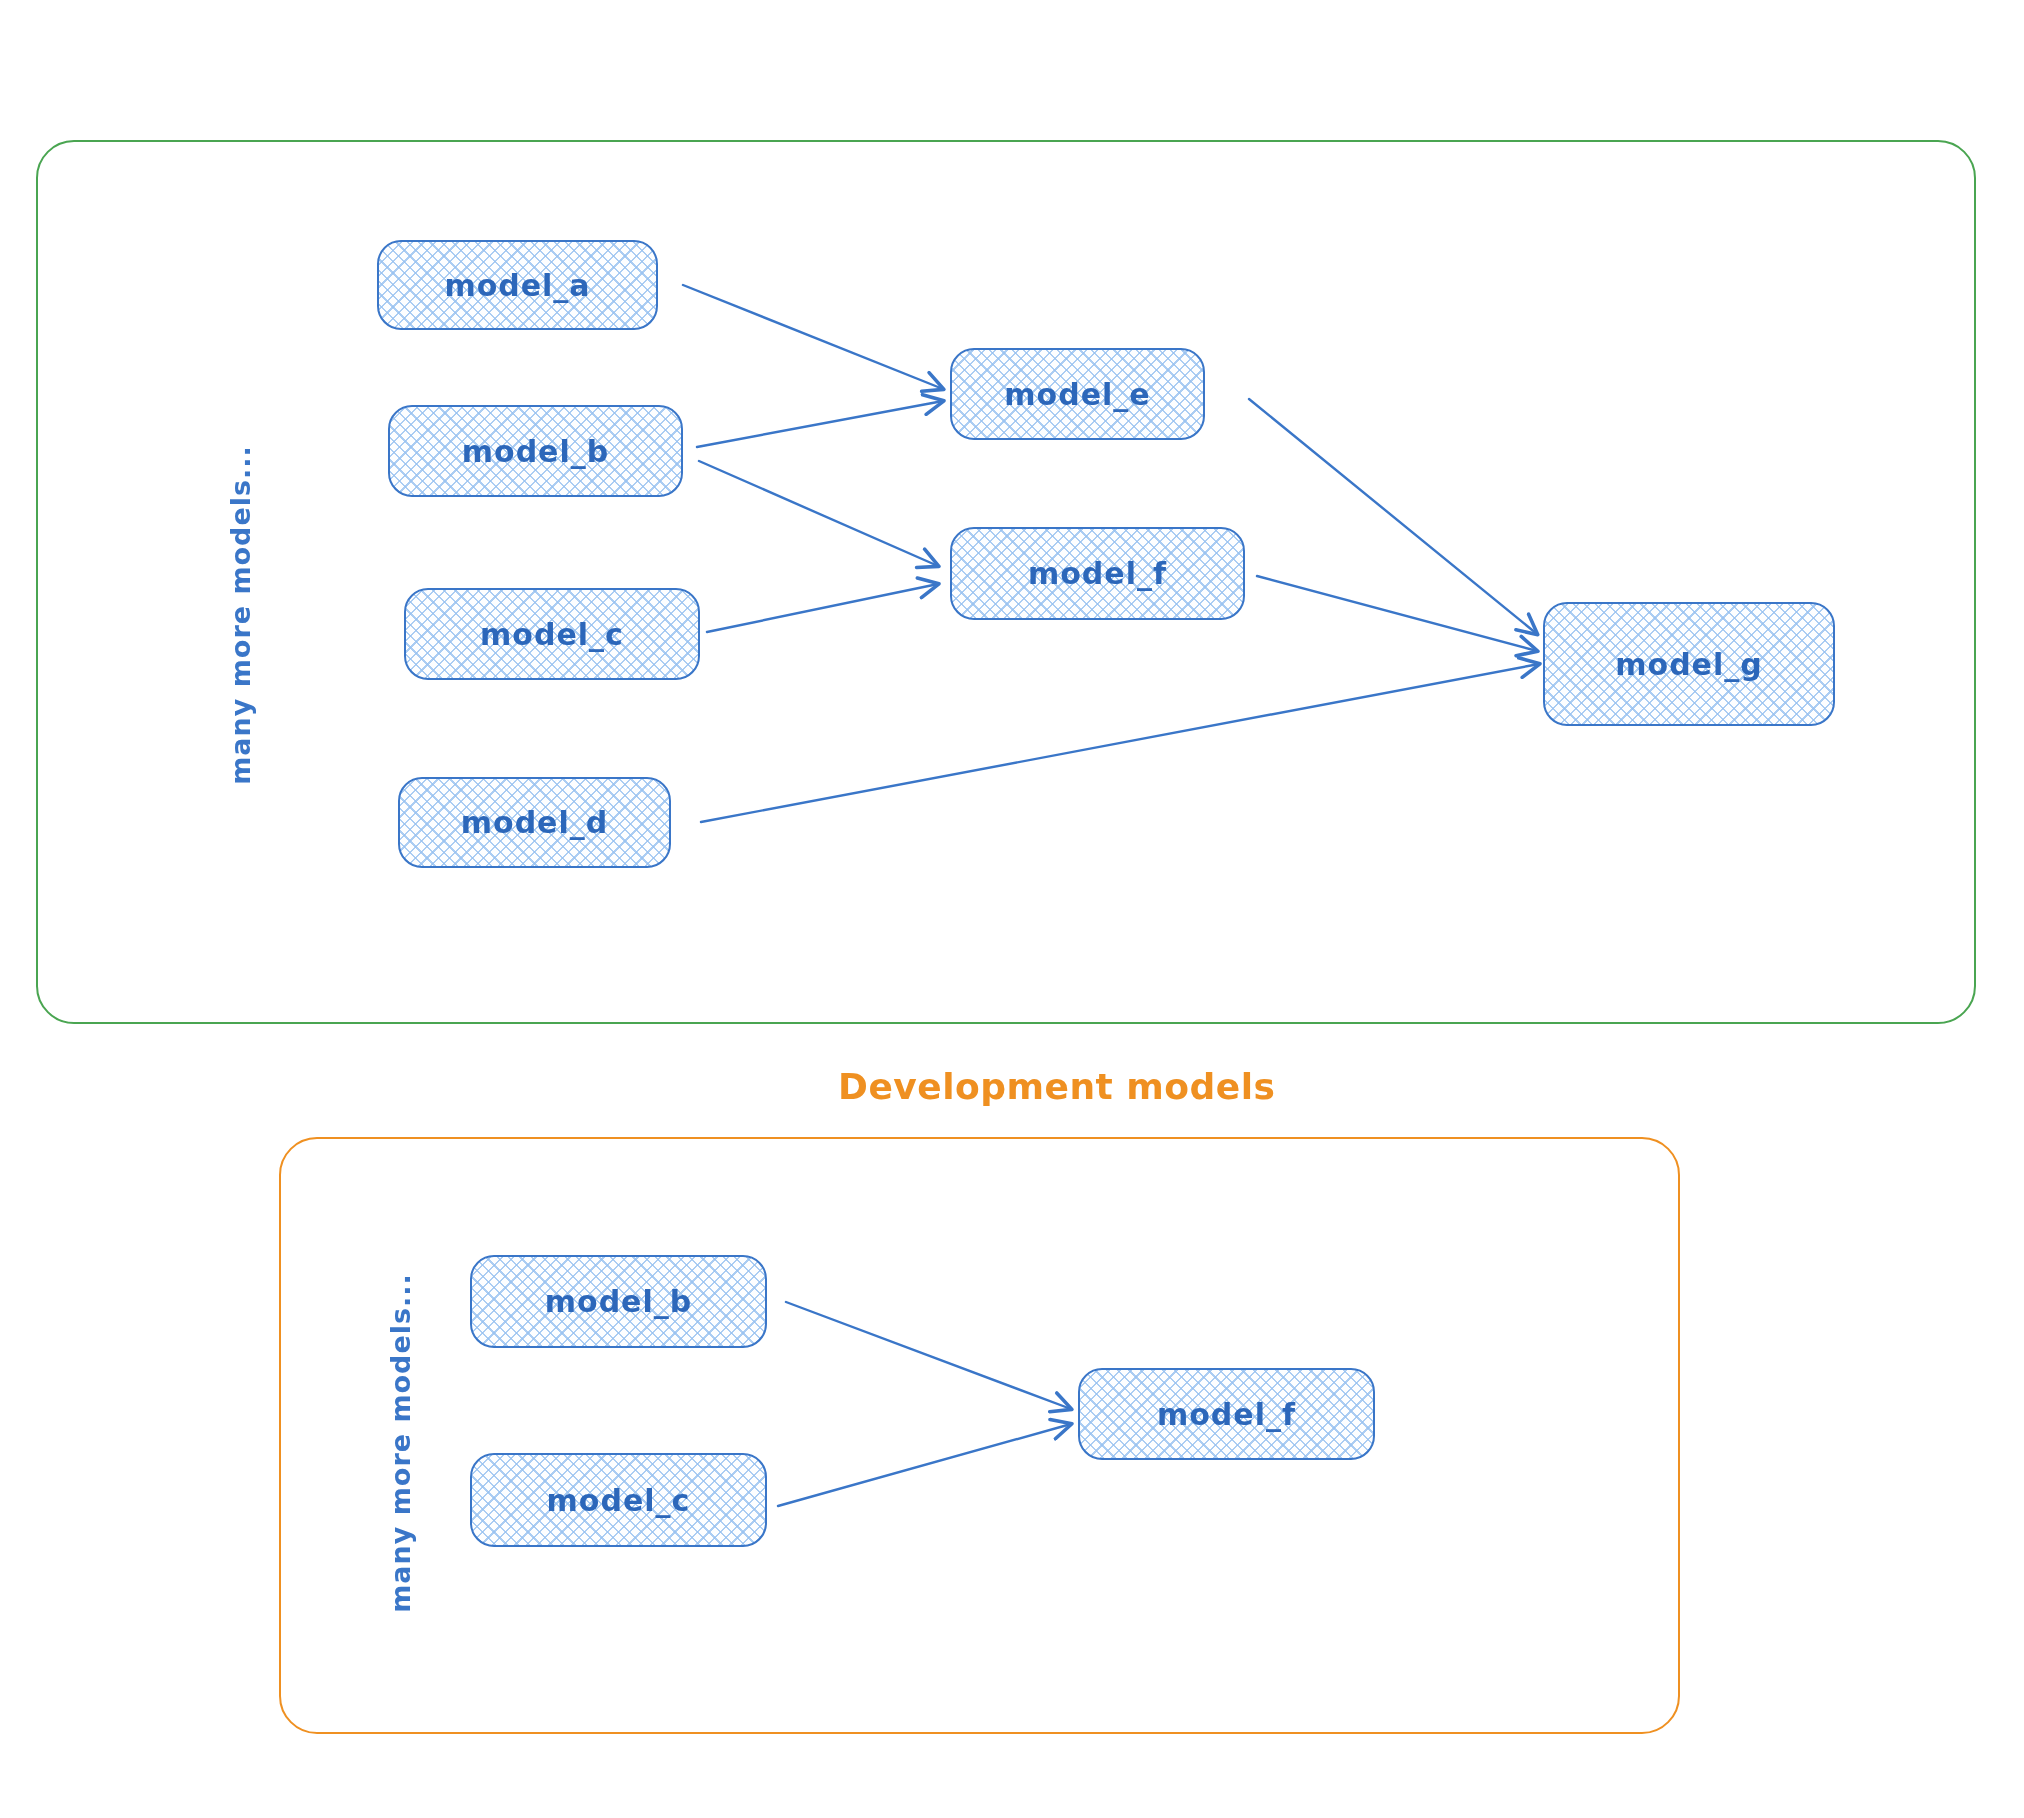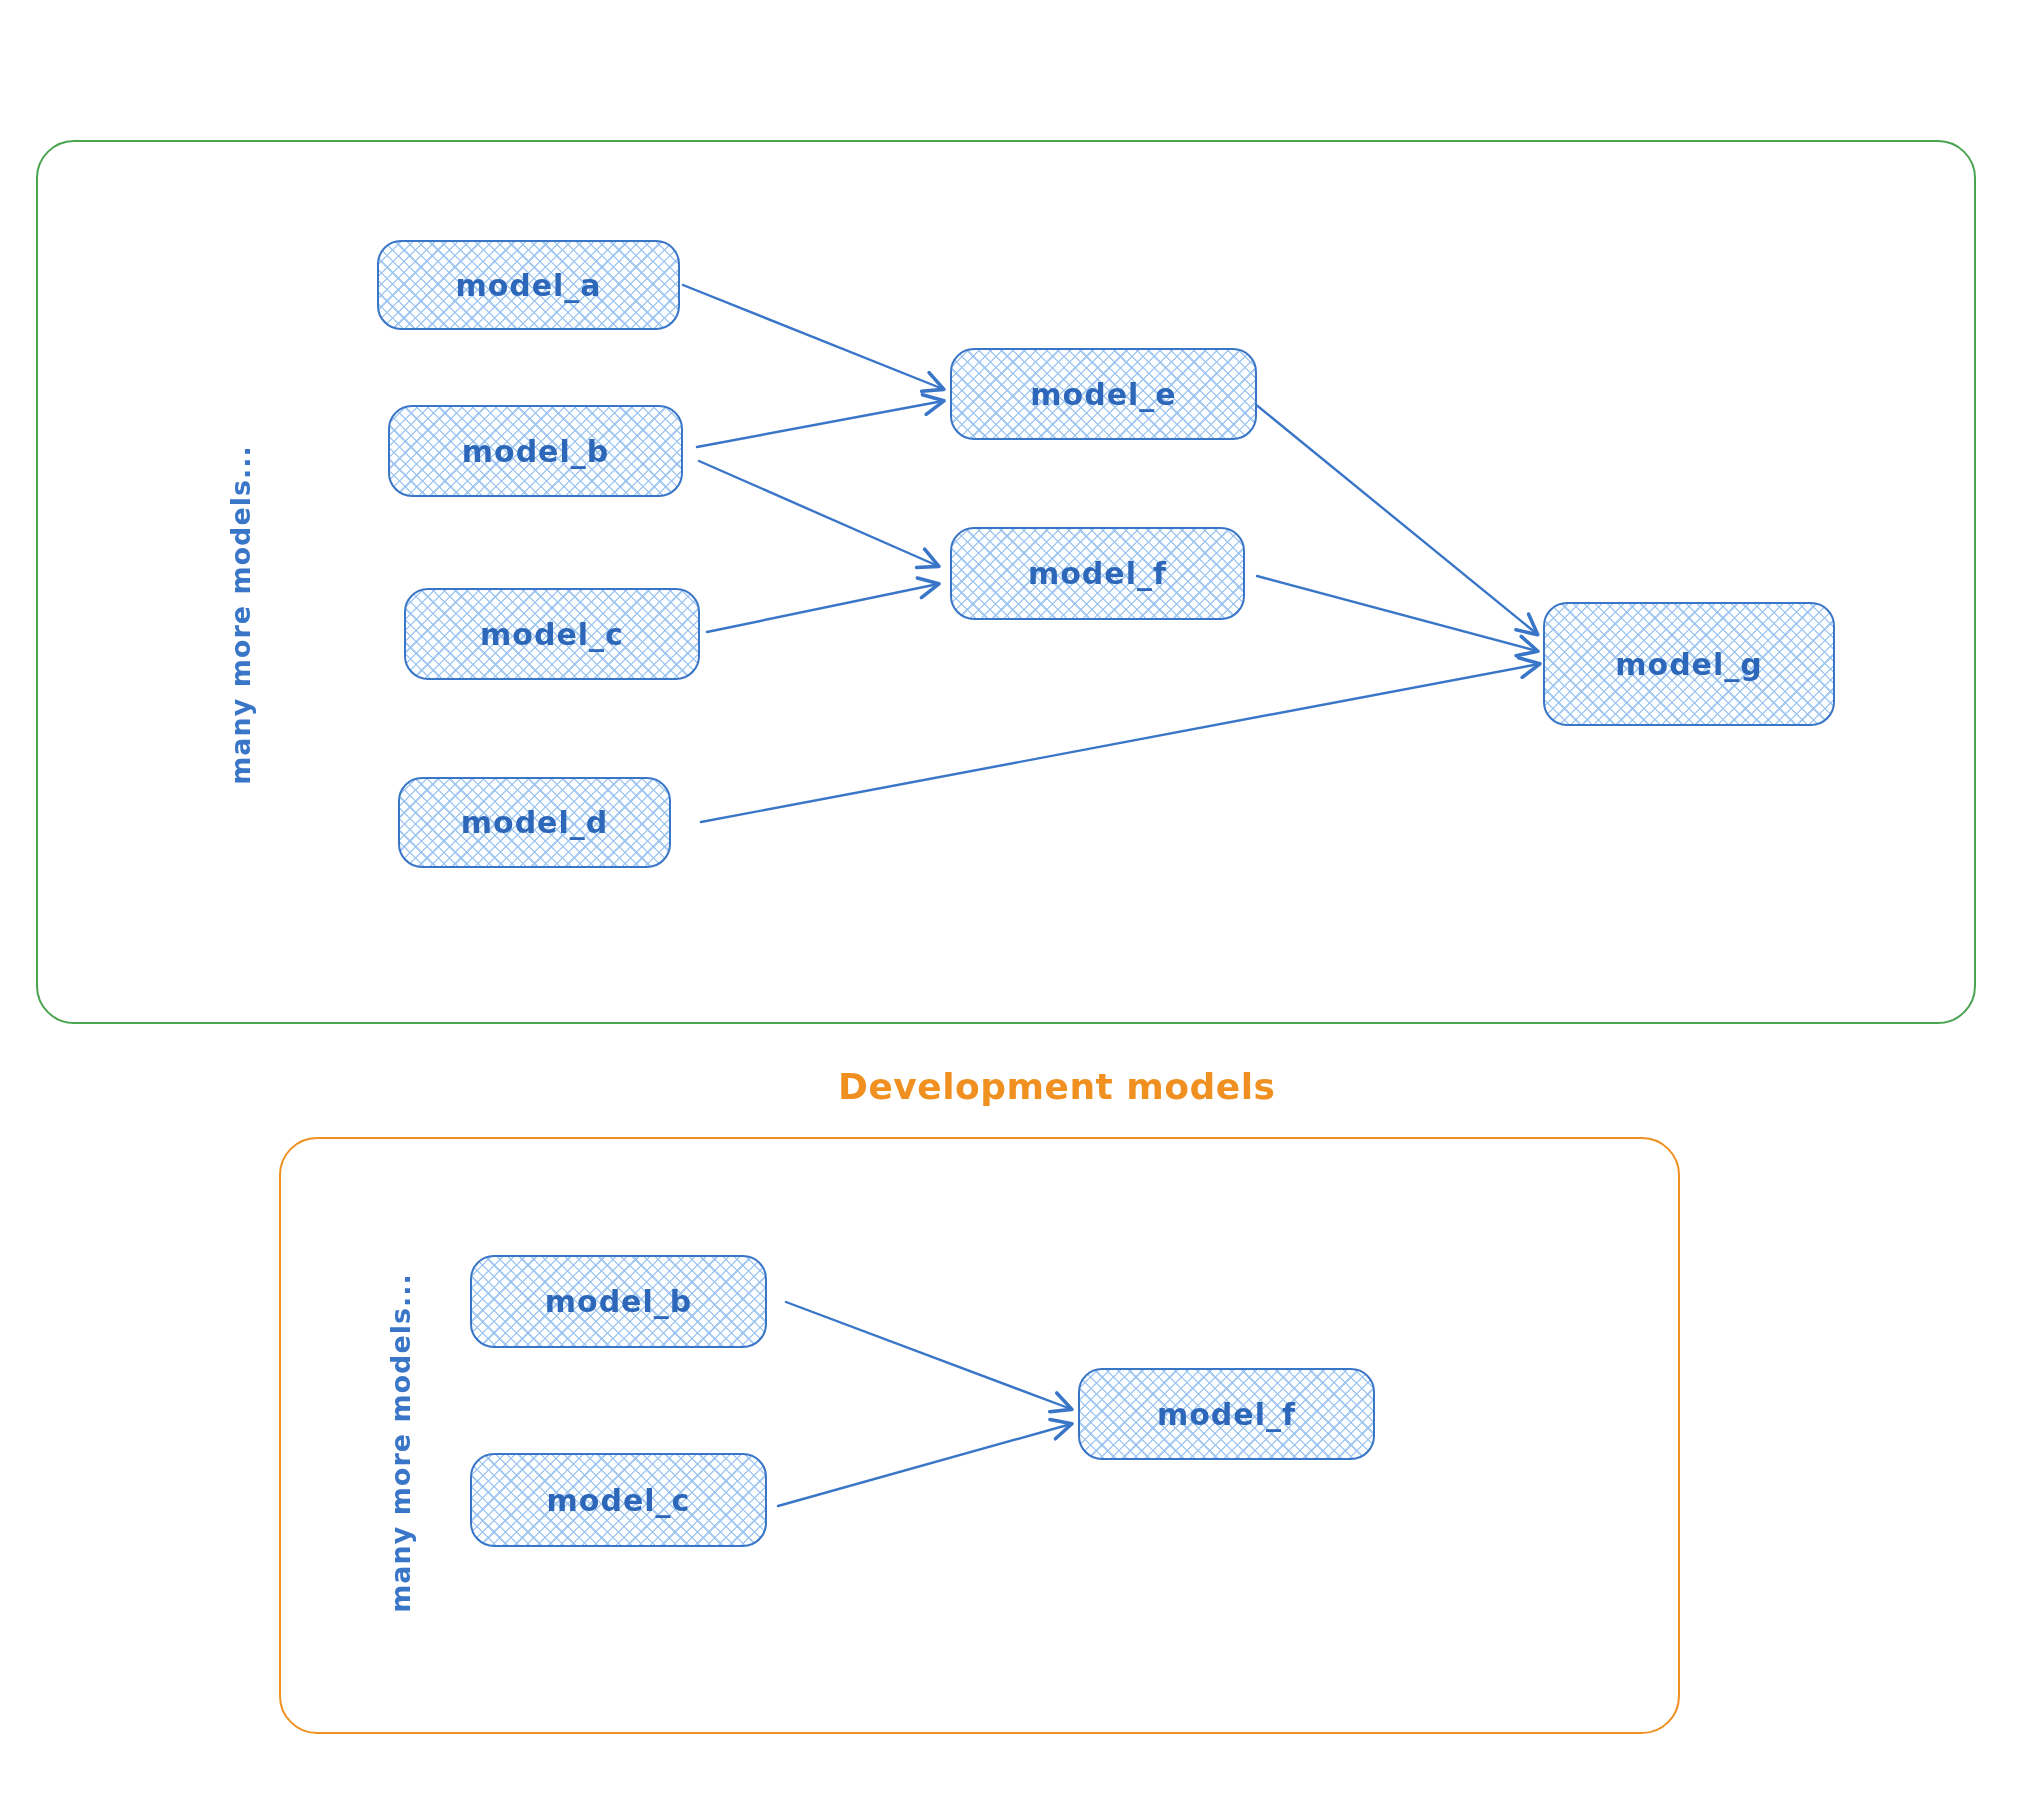--- a/index.html
+++ b/index.html
@@ -92,33 +92,33 @@
   <div class="frame frame-production" style="left: 36px; top: 140px; width: 1936px; height: 880px;"></div>
 
   <div class="side-label" style="left: 240px; top: 615px;">many more models...</div>
 
   <div class="section-title title-development" style="left: 838px; top: 1066px;">Development models</div>
 
   <div class="frame frame-development" style="left: 279px; top: 1137px; width: 1397px; height: 593px;"></div>
 
   <div class="side-label" style="left: 400px; top: 1443px;">many more models...</div>
 
-<div class="node" style="left: 377px; top: 240px; width: 303px; height: 90px;">
+<div class="node" style="left: 377px; top: 240px; width: 281px; height: 90px;">
       <span class="node-label">model_a</span>
     </div>
     <div class="node" style="left: 388px; top: 405px; width: 295px; height: 92px;">
       <span class="node-label">model_b</span>
     </div>
     <div class="node" style="left: 404px; top: 588px; width: 296px; height: 92px;">
       <span class="node-label">model_c</span>
     </div>
     <div class="node" style="left: 398px; top: 777px; width: 273px; height: 91px;">
       <span class="node-label">model_d</span>
     </div>
-    <div class="node" style="left: 950px; top: 348px; width: 307px; height: 92px;">
+    <div class="node" style="left: 950px; top: 348px; width: 255px; height: 92px;">
       <span class="node-label">model_e</span>
     </div>
     <div class="node" style="left: 950px; top: 527px; width: 295px; height: 93px;">
       <span class="node-label">model_f</span>
     </div>
     <div class="node" style="left: 1543px; top: 602px; width: 292px; height: 124px;">
       <span class="node-label">model_g</span>
     </div>
     <div class="node" style="left: 470px; top: 1255px; width: 297px; height: 93px;">
       <span class="node-label">model_b</span>

